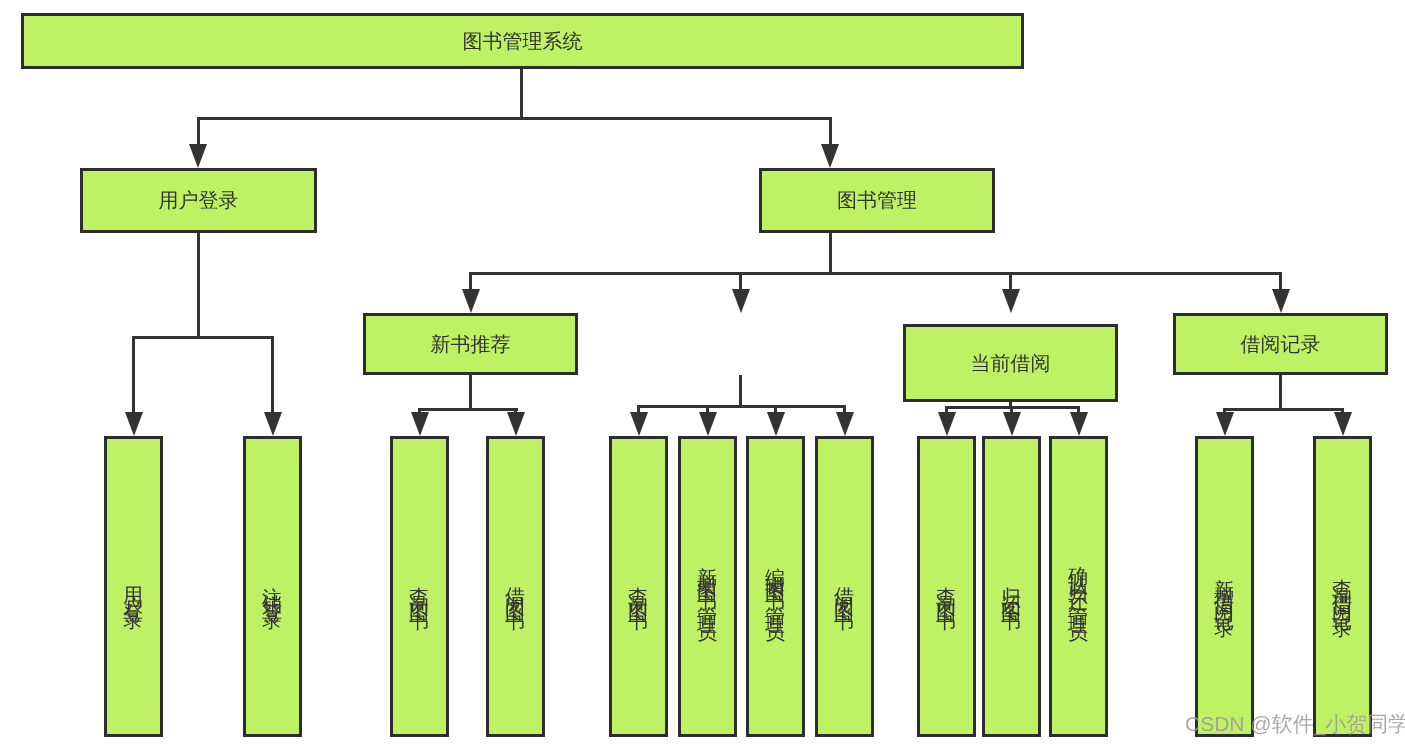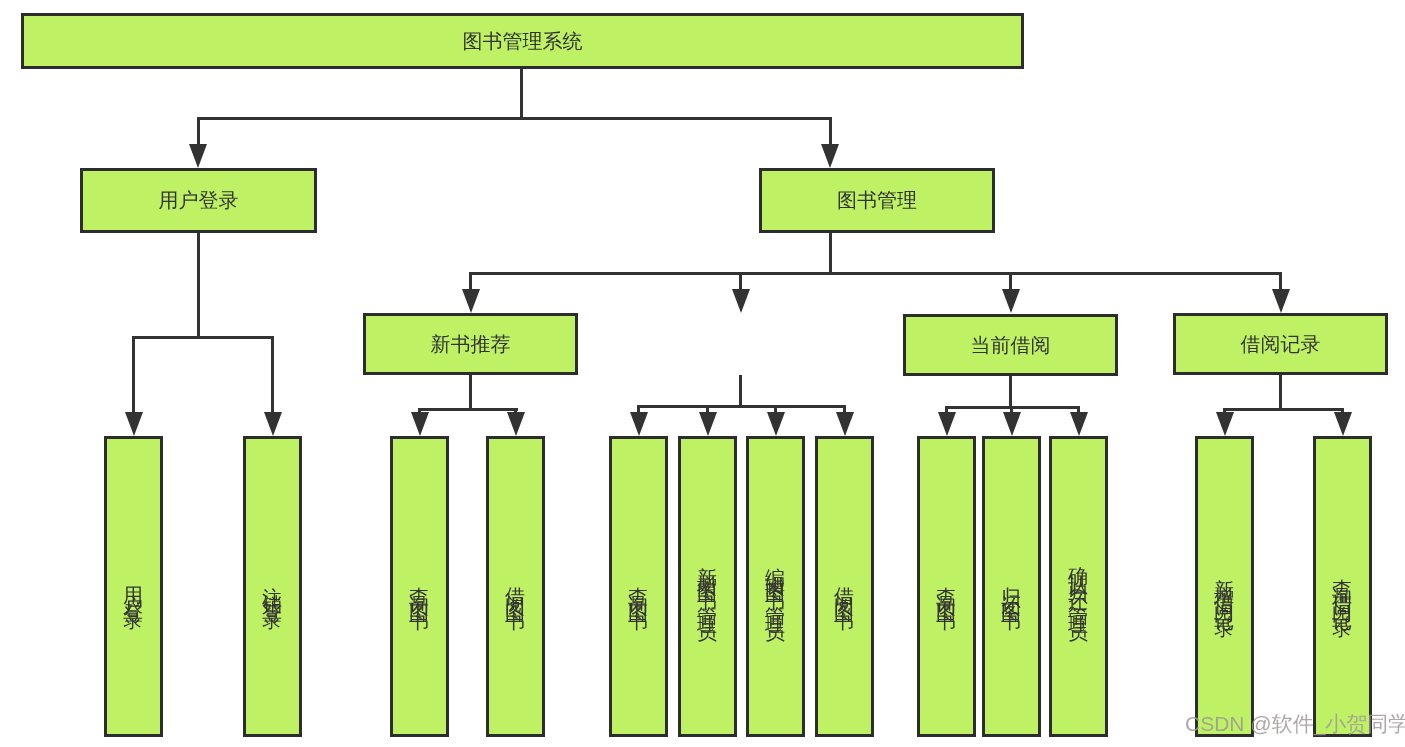--- a/index.html
+++ b/index.html
@@ -83,21 +83,21 @@
   <div class="vl" style="left:828.5px; top:233px; height:42px;"></div>
   <div class="hl" style="left:468.5px; top:272px; width:813px;"></div>
   <div class="arrow" style="left:469px; top:272px; height:17px;"></div>
   <div class="arrow" style="left:739px; top:272px; height:17px;"></div>
   <div class="arrow" style="left:1009px; top:272px; height:17px;"></div>
   <div class="arrow" style="left:1279px; top:272px; height:17px;"></div>
 
   <div class="box" style="left:363px; top:313px; width:215px; height:62px;">
     <span>新书推荐</span>
   </div>
-  <div class="box" style="left:903px; top:314px; width:215px; height:62px;">
+  <div class="box" style="left:903px; top:324px; width:215px; height:78px;">
     <span>当前借阅</span>
   </div>
   <div class="box" style="left:1173px; top:313px; width:215px; height:62px;">
     <span>借阅记录</span>
   </div>
 
   <div class="vl" style="left:469px; top:375px; height:36px;"></div>
   <div class="hl" style="left:417.5px; top:408px; width:100px;"></div>
   <div class="arrow" style="left:418px; top:408px; height:4px;"></div>
   <div class="arrow" style="left:514px; top:408px; height:4px;"></div>

